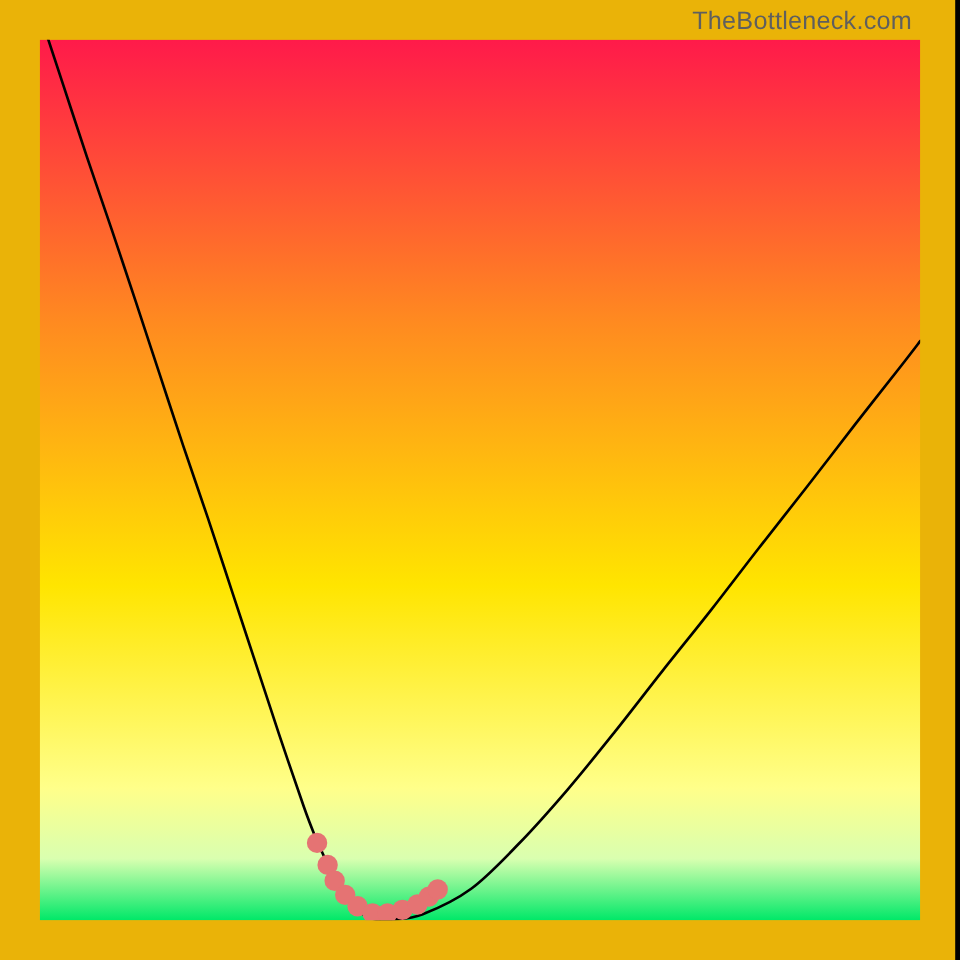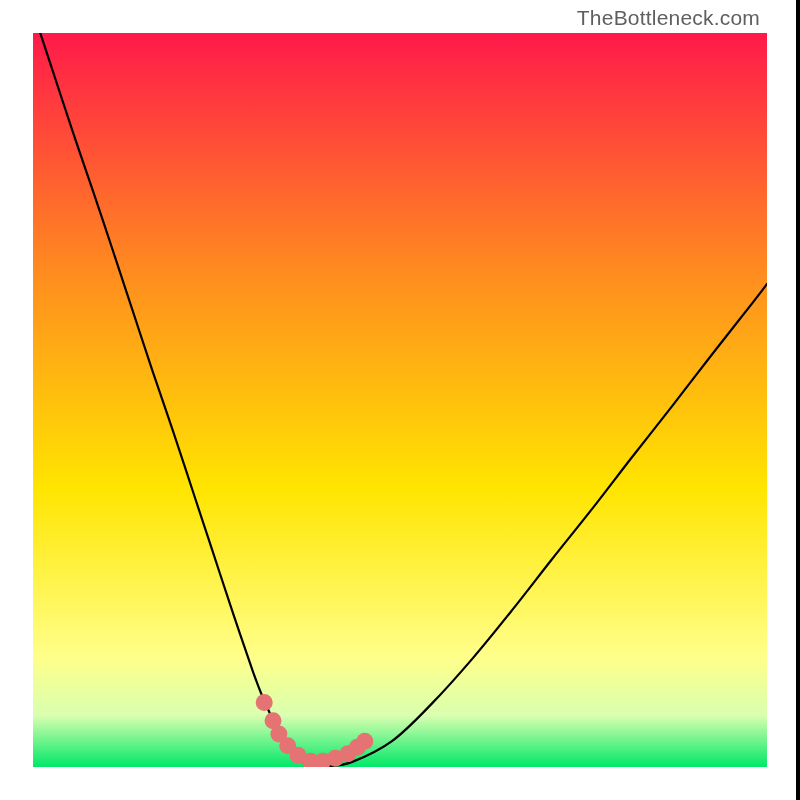--- a/index.html
+++ b/index.html
@@ -8,21 +8,21 @@
     width: 800px;
     height: 800px;
     overflow: hidden;
     background: #000;
     font-family: Arial, Helvetica, sans-serif;
   }
   .stage {
     position: relative;
     width: 796px;
     height: 800px;
-    background: #ffffff;
+    background: #eab308;
   }
   .plot {
     position: absolute;
     left: 33px;
     top: 33px;
     width: 734px;
     height: 734px;
     overflow: hidden;
   }
   .gradient {

